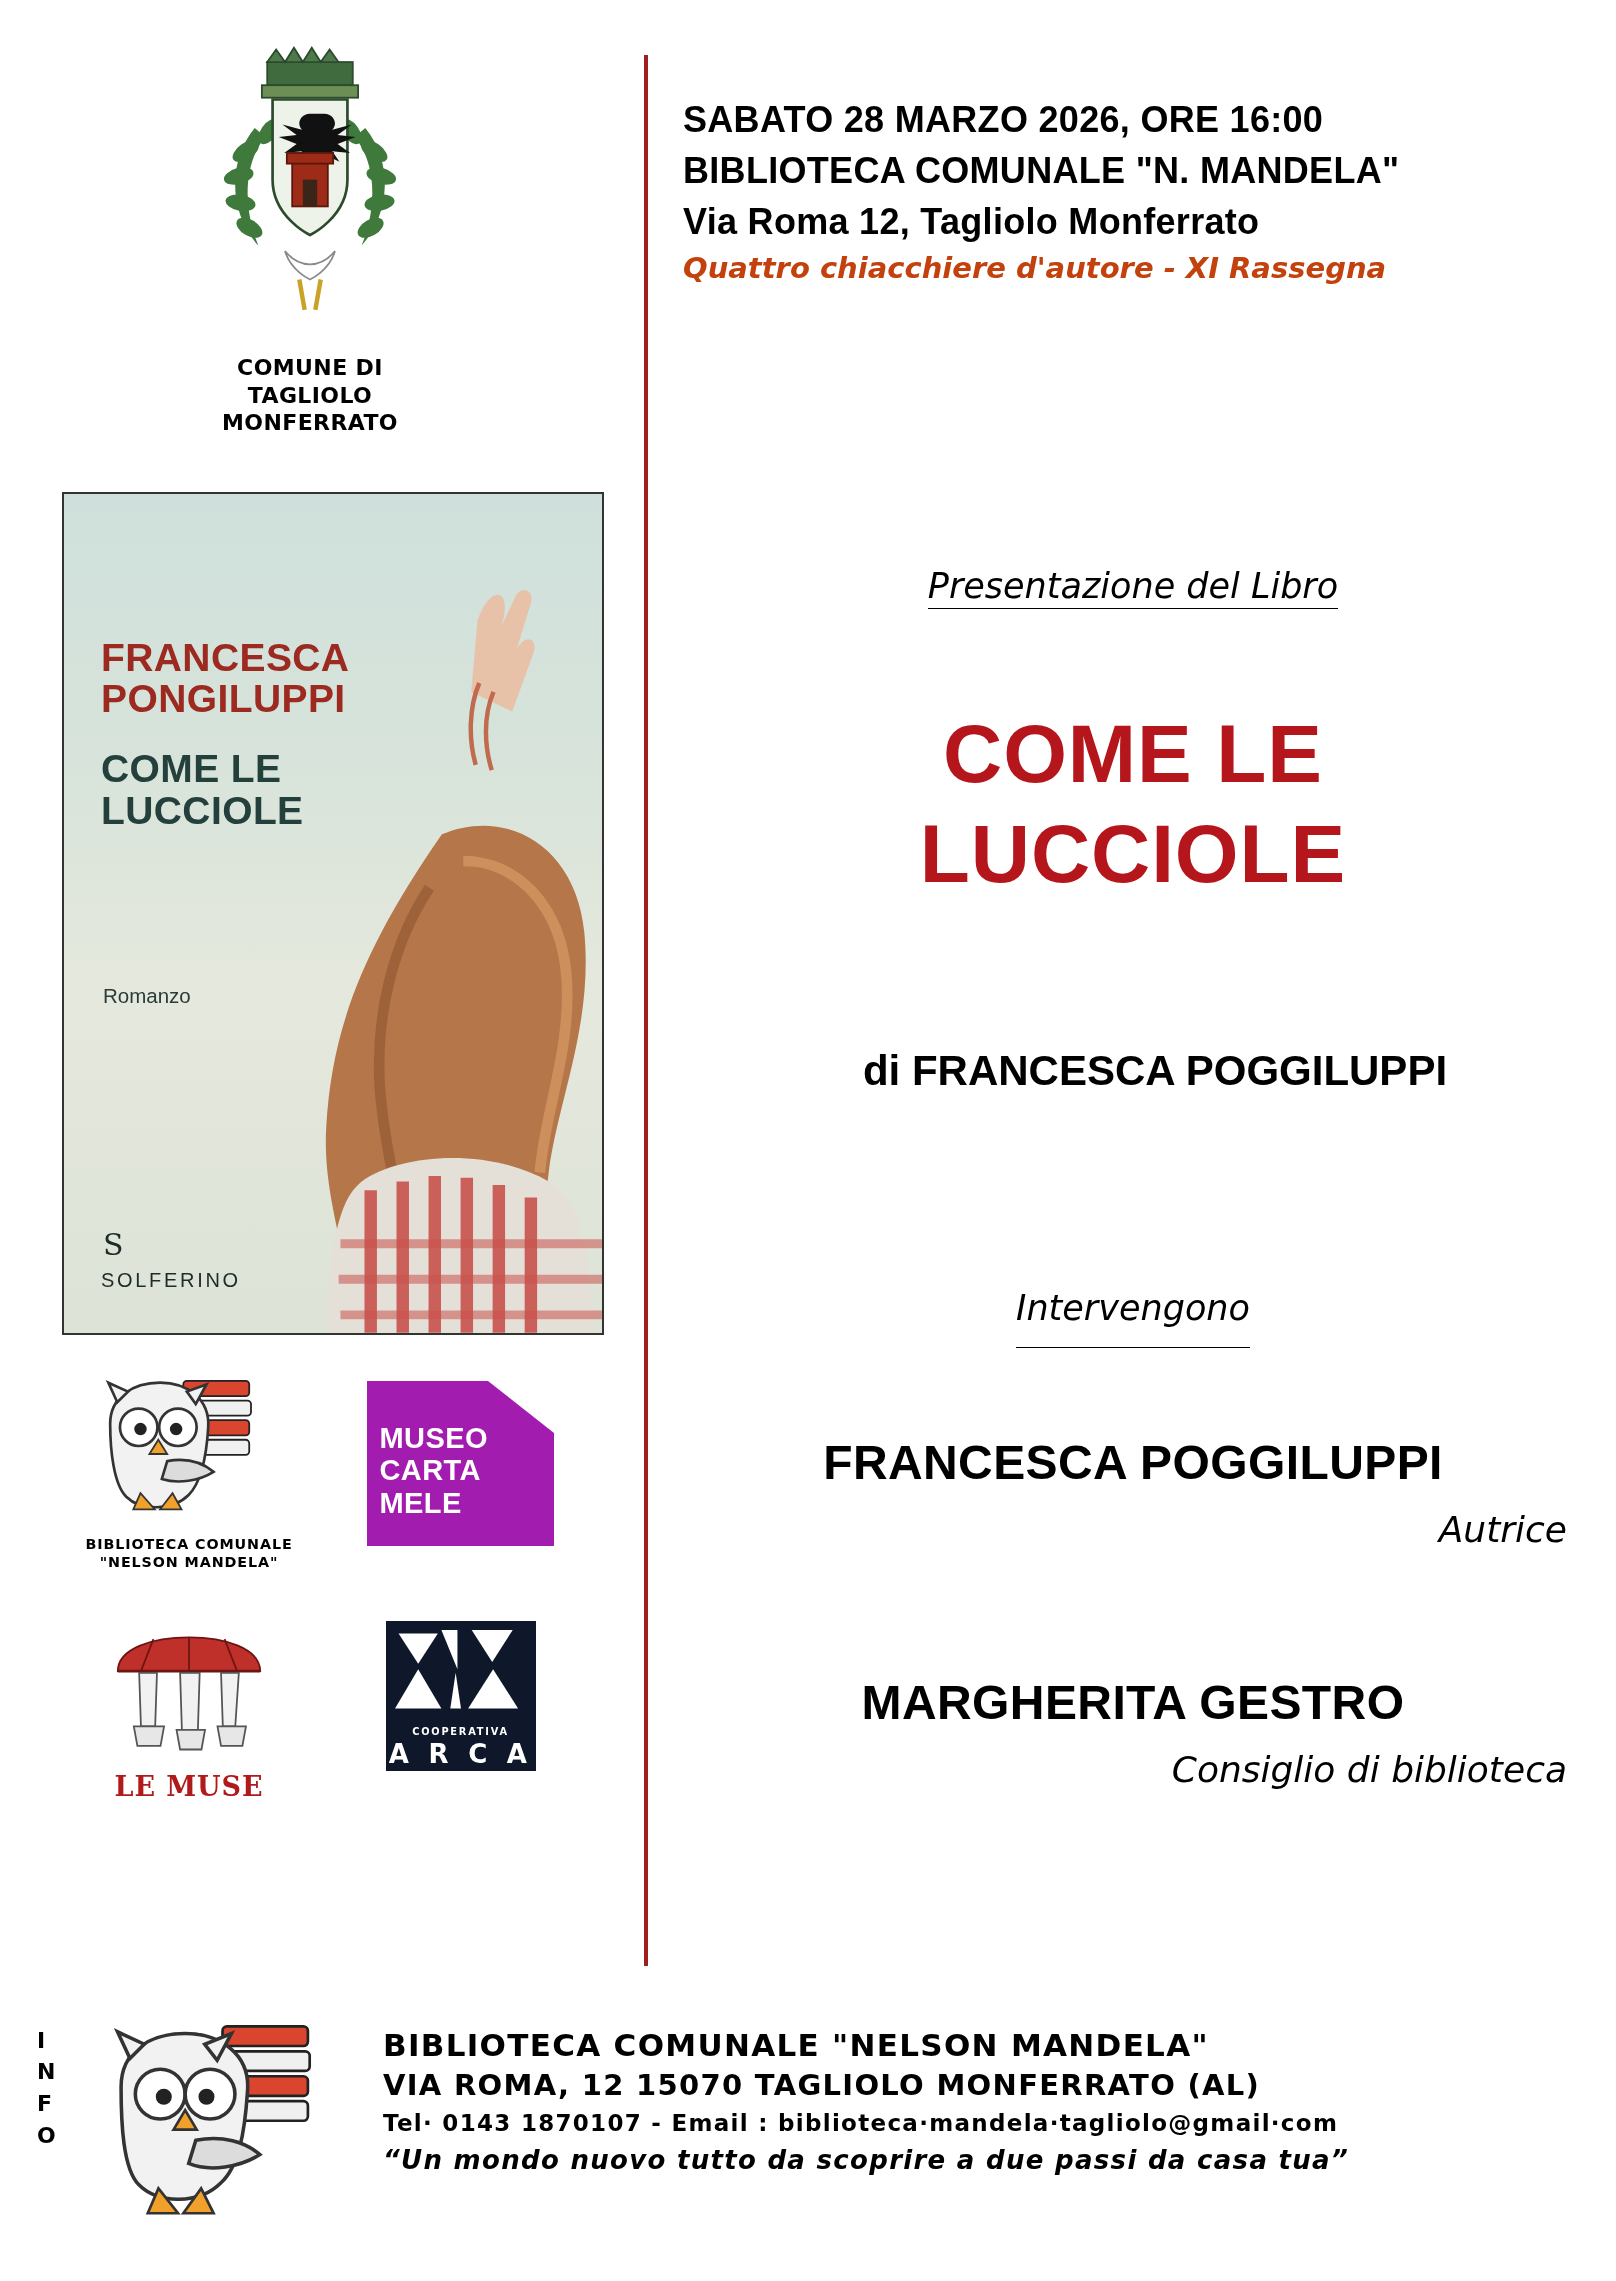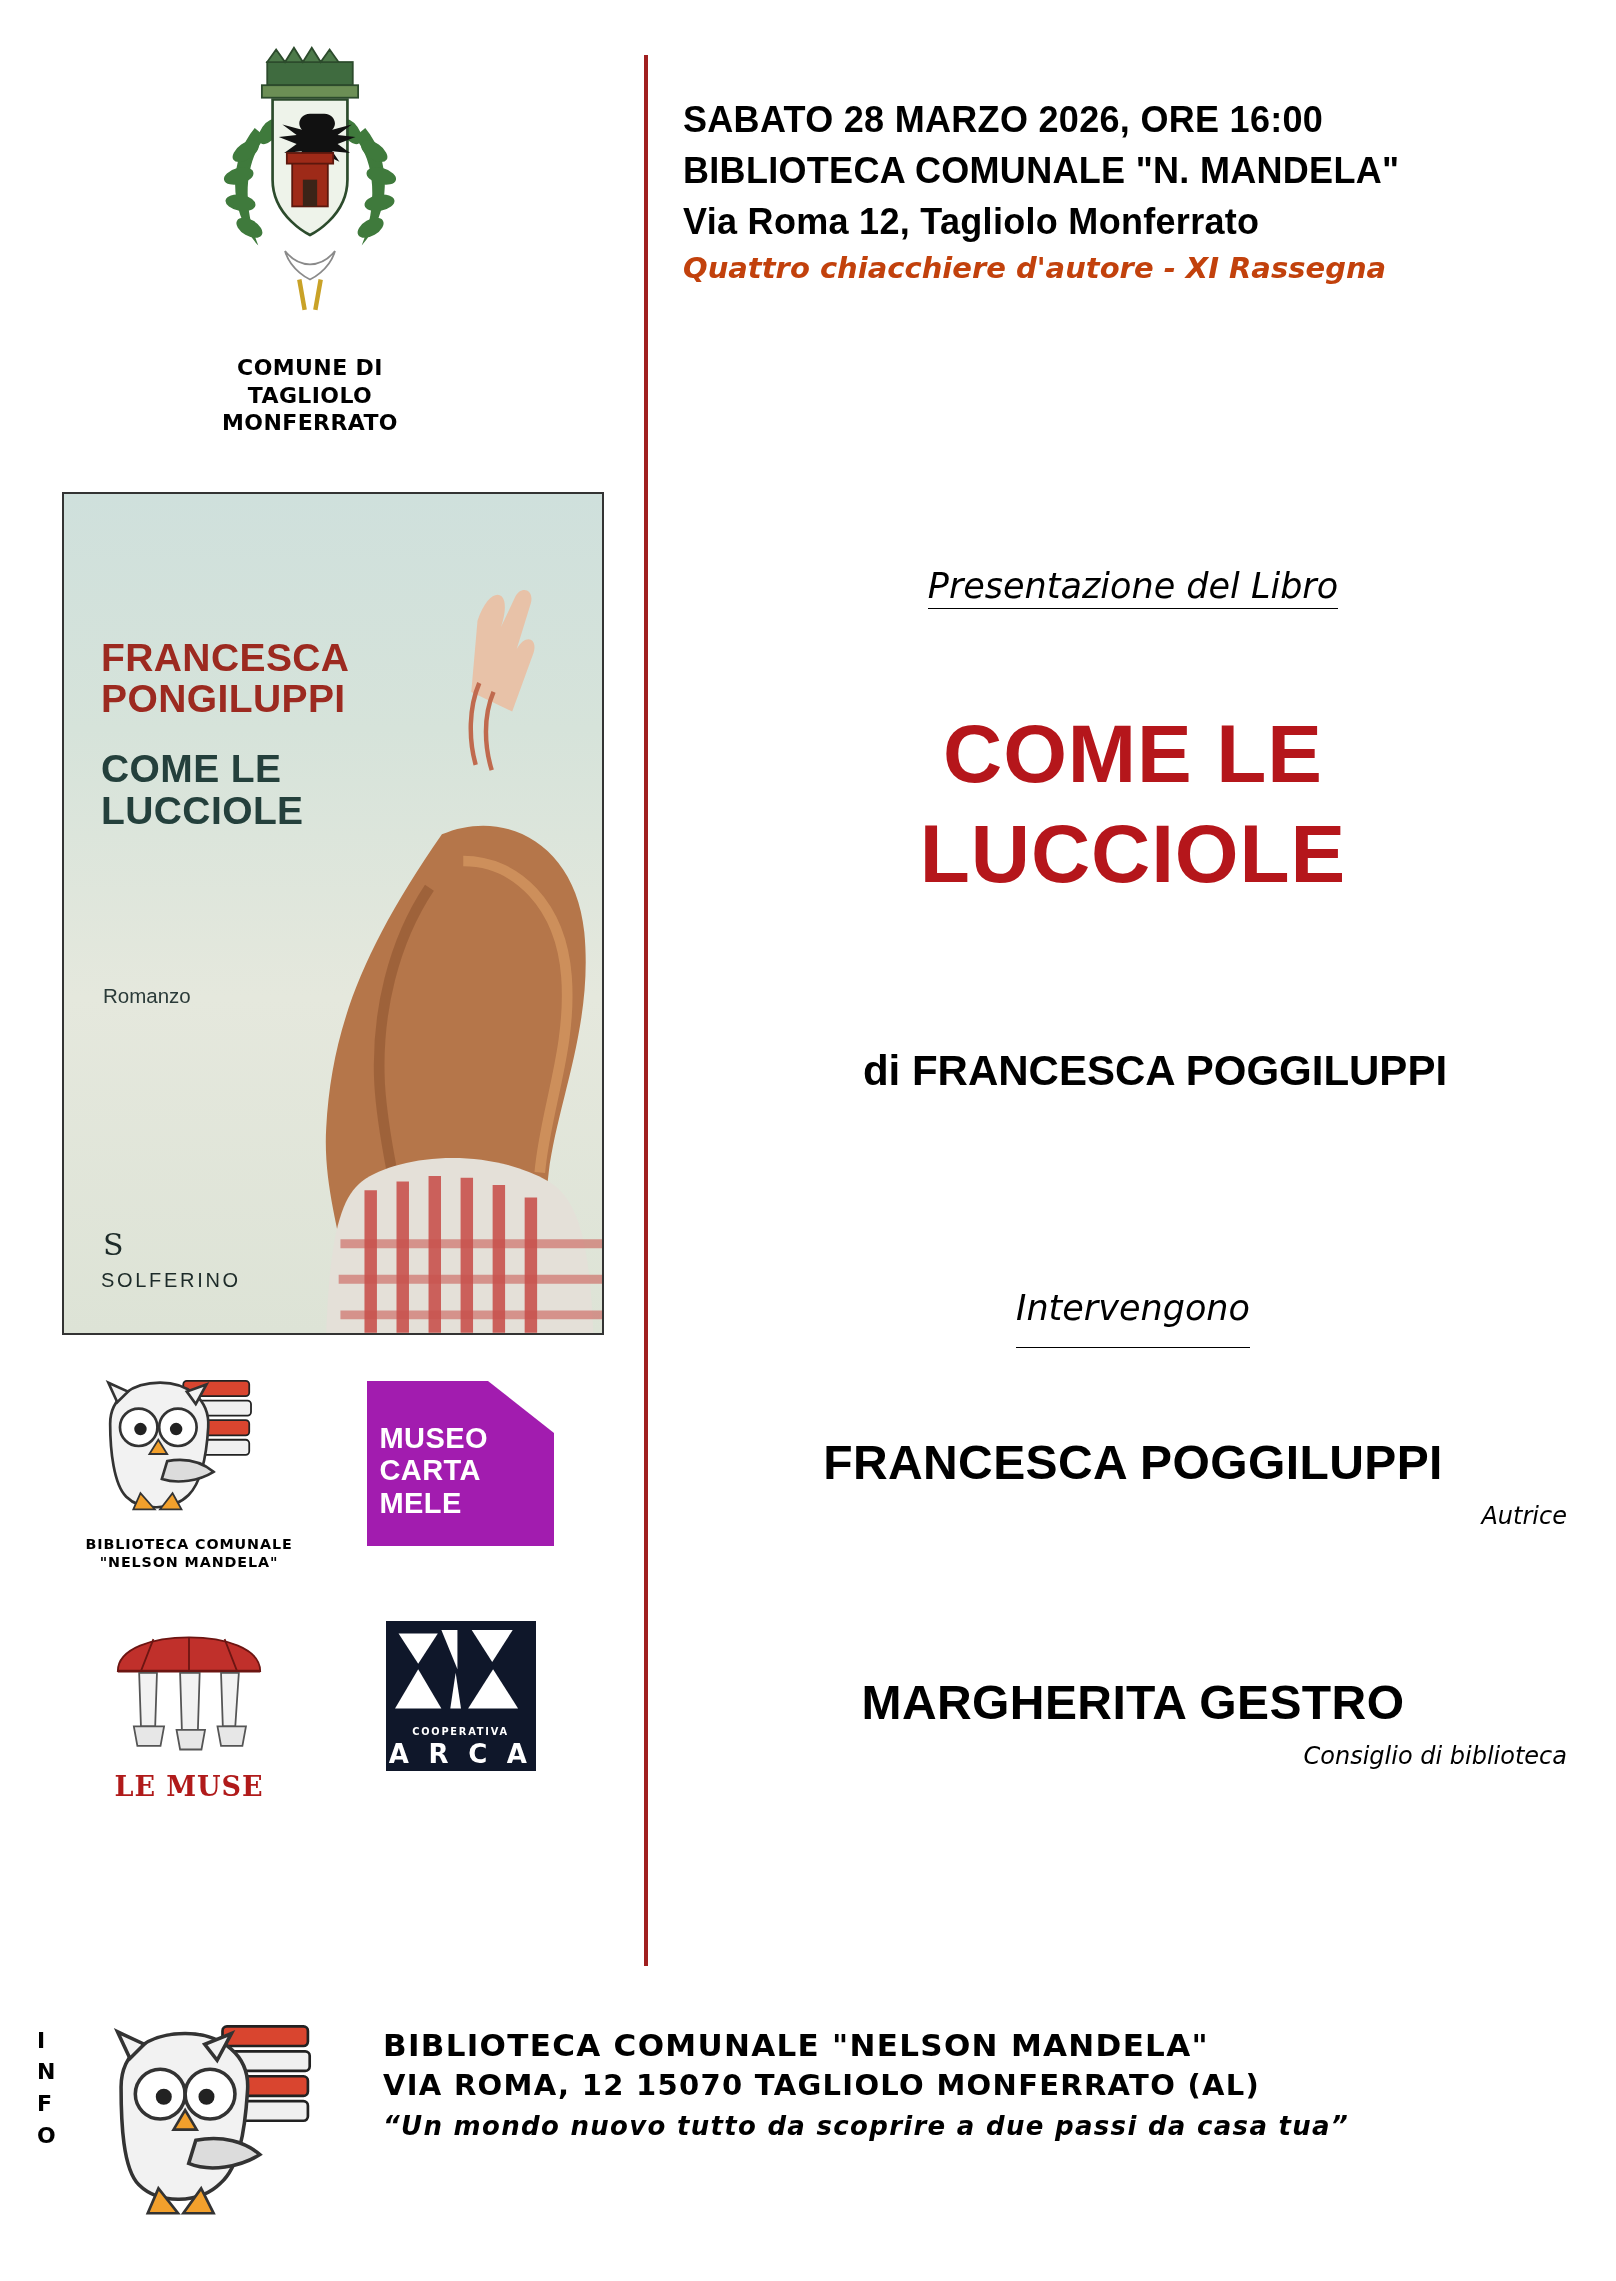--- a/index.html
+++ b/index.html
@@ -283,24 +283,24 @@
   .sp-name {
     text-align: center;
     font-family: "Liberation Sans", sans-serif;
     font-weight: bold;
     font-size: 48px;
     letter-spacing: 0.4px;
   }
   .sp-role {
     text-align: right;
     padding-right: 25px;
-    margin-top: 12px;
+    margin-top: 19px;
     font-family: "DejaVu Sans", sans-serif;
     font-style: italic;
-    font-size: 24px;
+    font-size: 36px;
   }
 
   
   .footer {
     position: absolute;
     left: 0;
     top: 2005px;
     width: 1616px;
     height: 276px;
   }
@@ -556,18 +556,19 @@
       <circle cx="84" cy="93" r="9" fill="#222"></circle>
       <circle cx="132" cy="93" r="9" fill="#222"></circle>
       <path d="M108 108 l-13 22 l26 0z" fill="#f2a02c" stroke="#333" stroke-width="3"></path>
       <path d="M120 142 c30 -6 56 2 72 16 c-22 14 -56 20 -80 10z" fill="#dcdcdc" stroke="#333" stroke-width="4"></path>
       <path d="M78 196 l-12 28 l34 0z M126 196 l14 28 l-34 0z" fill="#f2a02c" stroke="#333" stroke-width="3"></path>
     </svg>
 
     <div class="footer-text">
       <div class="ft-l1">BIBLIOTECA COMUNALE "NELSON MANDELA"</div>
       <div class="ft-l2">VIA ROMA, 12 15070 TAGLIOLO MONFERRATO (AL)</div>
+      <div class="ft-l3">Tel· 0143 1870107 - Email : biblioteca·mandela·tagliolo@gmail·com</div>
       <div class="ft-l4">“Un mondo nuovo tutto da scoprire a due passi da casa tua”</div>
     </div>
   </div>
 
 </div>
 
 
 </body></html>

